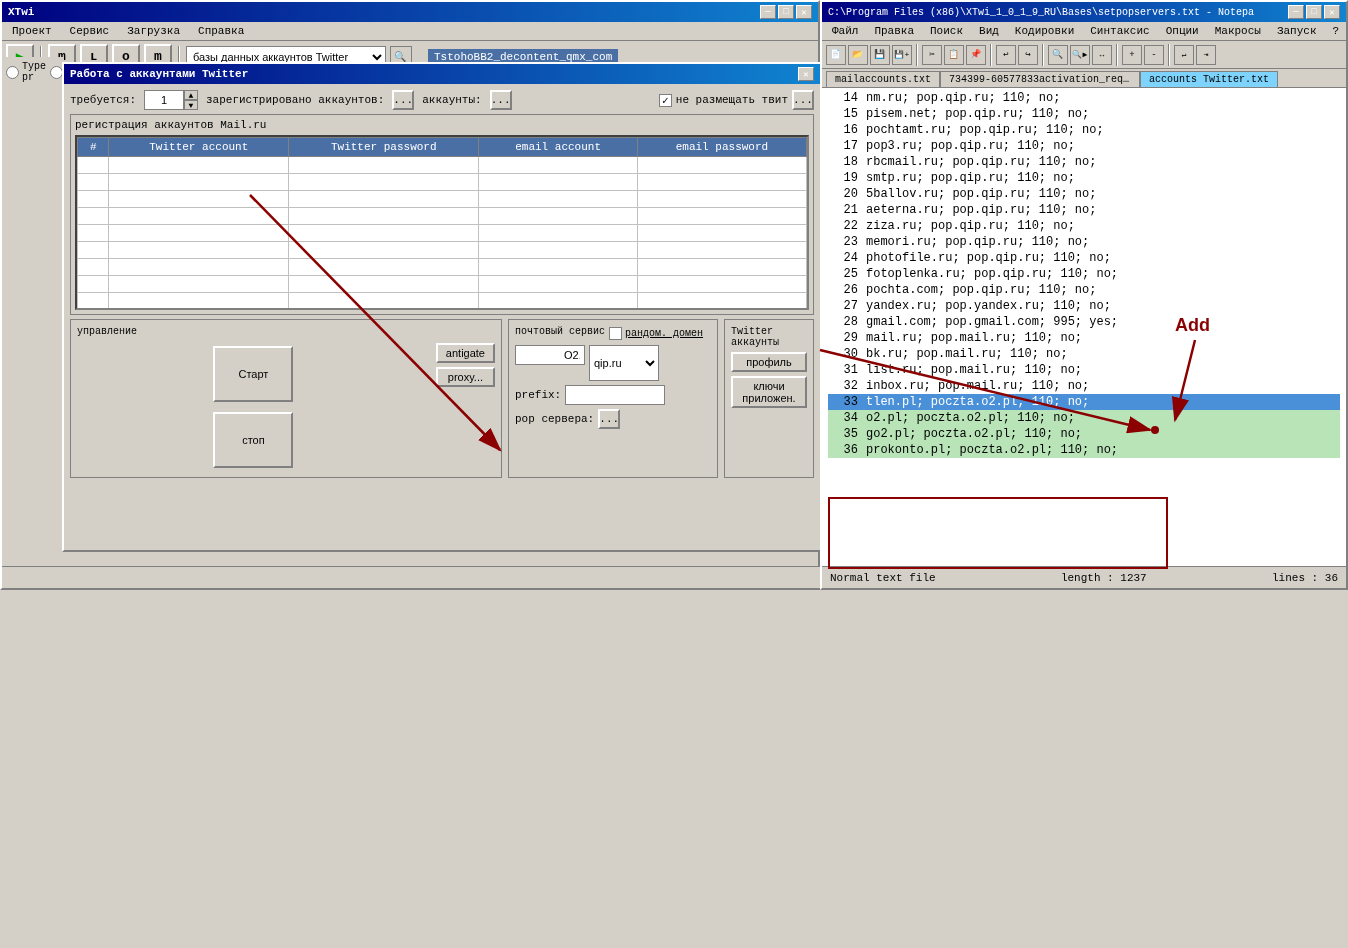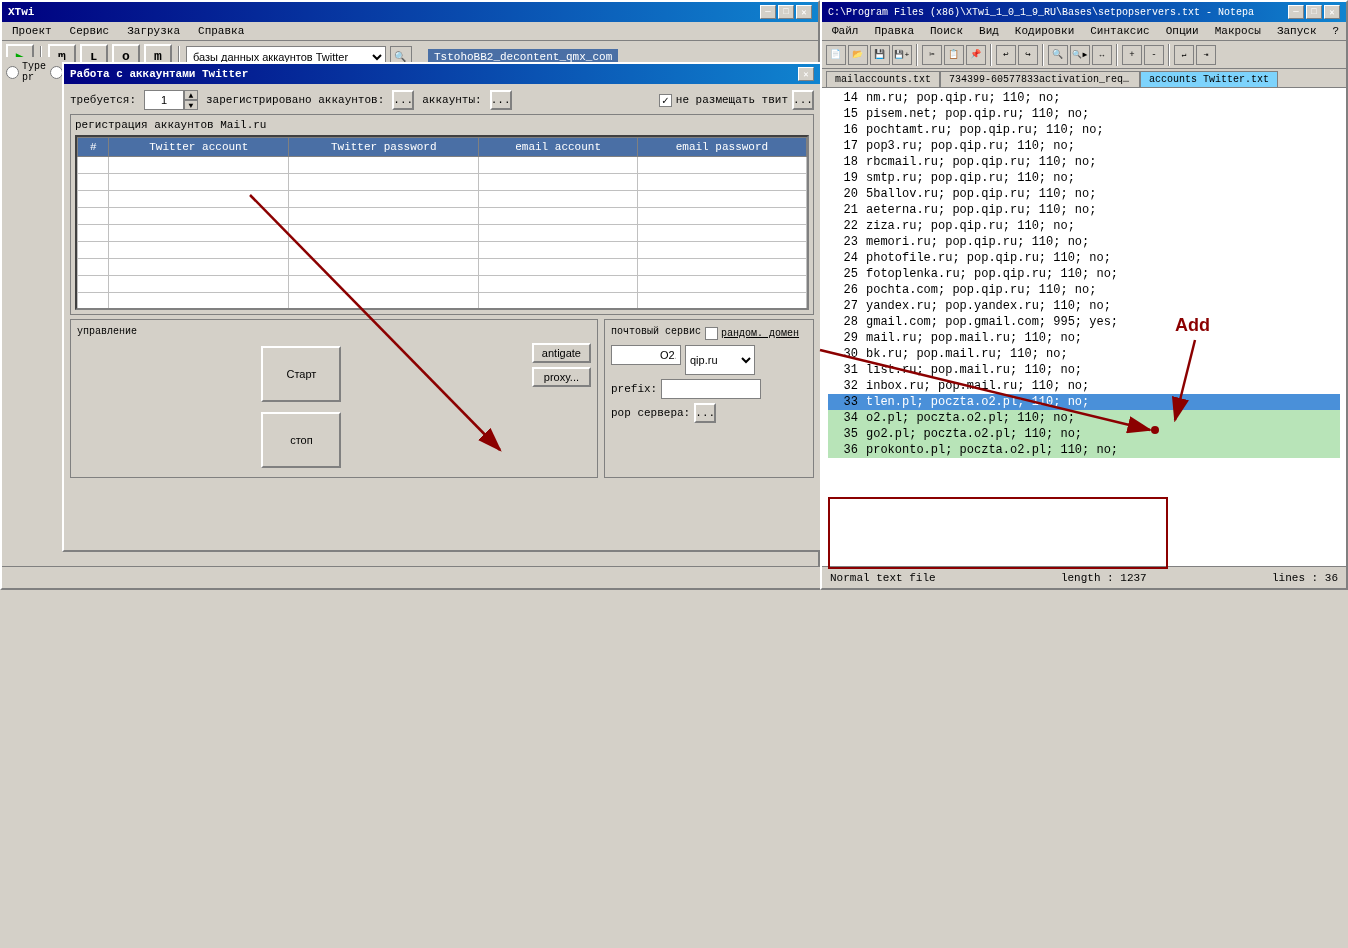--- a/index.html
+++ b/index.html
@@ -316,21 +316,21 @@
 
     .service-input {
       height: 20px;
       border: 1px solid #808080;
       background: white;
       font-size: 11px;
       padding: 1px 4px;
     }
 
     .service-select {
-      height: 30px;
+      height: 36px;
       border: 1px solid #808080;
       background: white;
       font-size: 11px;
     }
 
     .prefix-row {
       display: flex;
       align-items: center;
       gap: 4px;
       margin-top: 4px;
@@ -764,20 +764,25 @@
             <div class="prefix-row">
               <span>prefix:</span>
               <input type="text" class="service-input" style="width: 100px;">
             </div>
             <div class="pop-row">
               <span>pop сервера:</span>
               <div class="ellipsis-btn">...</div>
             </div>
           </div>
 
+          <div class="twitter-accounts-panel">
+            <div class="twitter-panel-title">Twitter аккаунты</div>
+            <button class="control-btn-small" style="display:block; width:100%; margin-bottom:4px;">профиль</button>
+            <button class="control-btn-small" style="display:block; width:100%;">ключи приложен.</button>
+          </div>
         </div>
       </div>
     </div>
 
     <div class="bottom-status-bar"></div>
   </div>
 
   <div class="notepad-window">
 
     <div class="notepad-titlebar">

